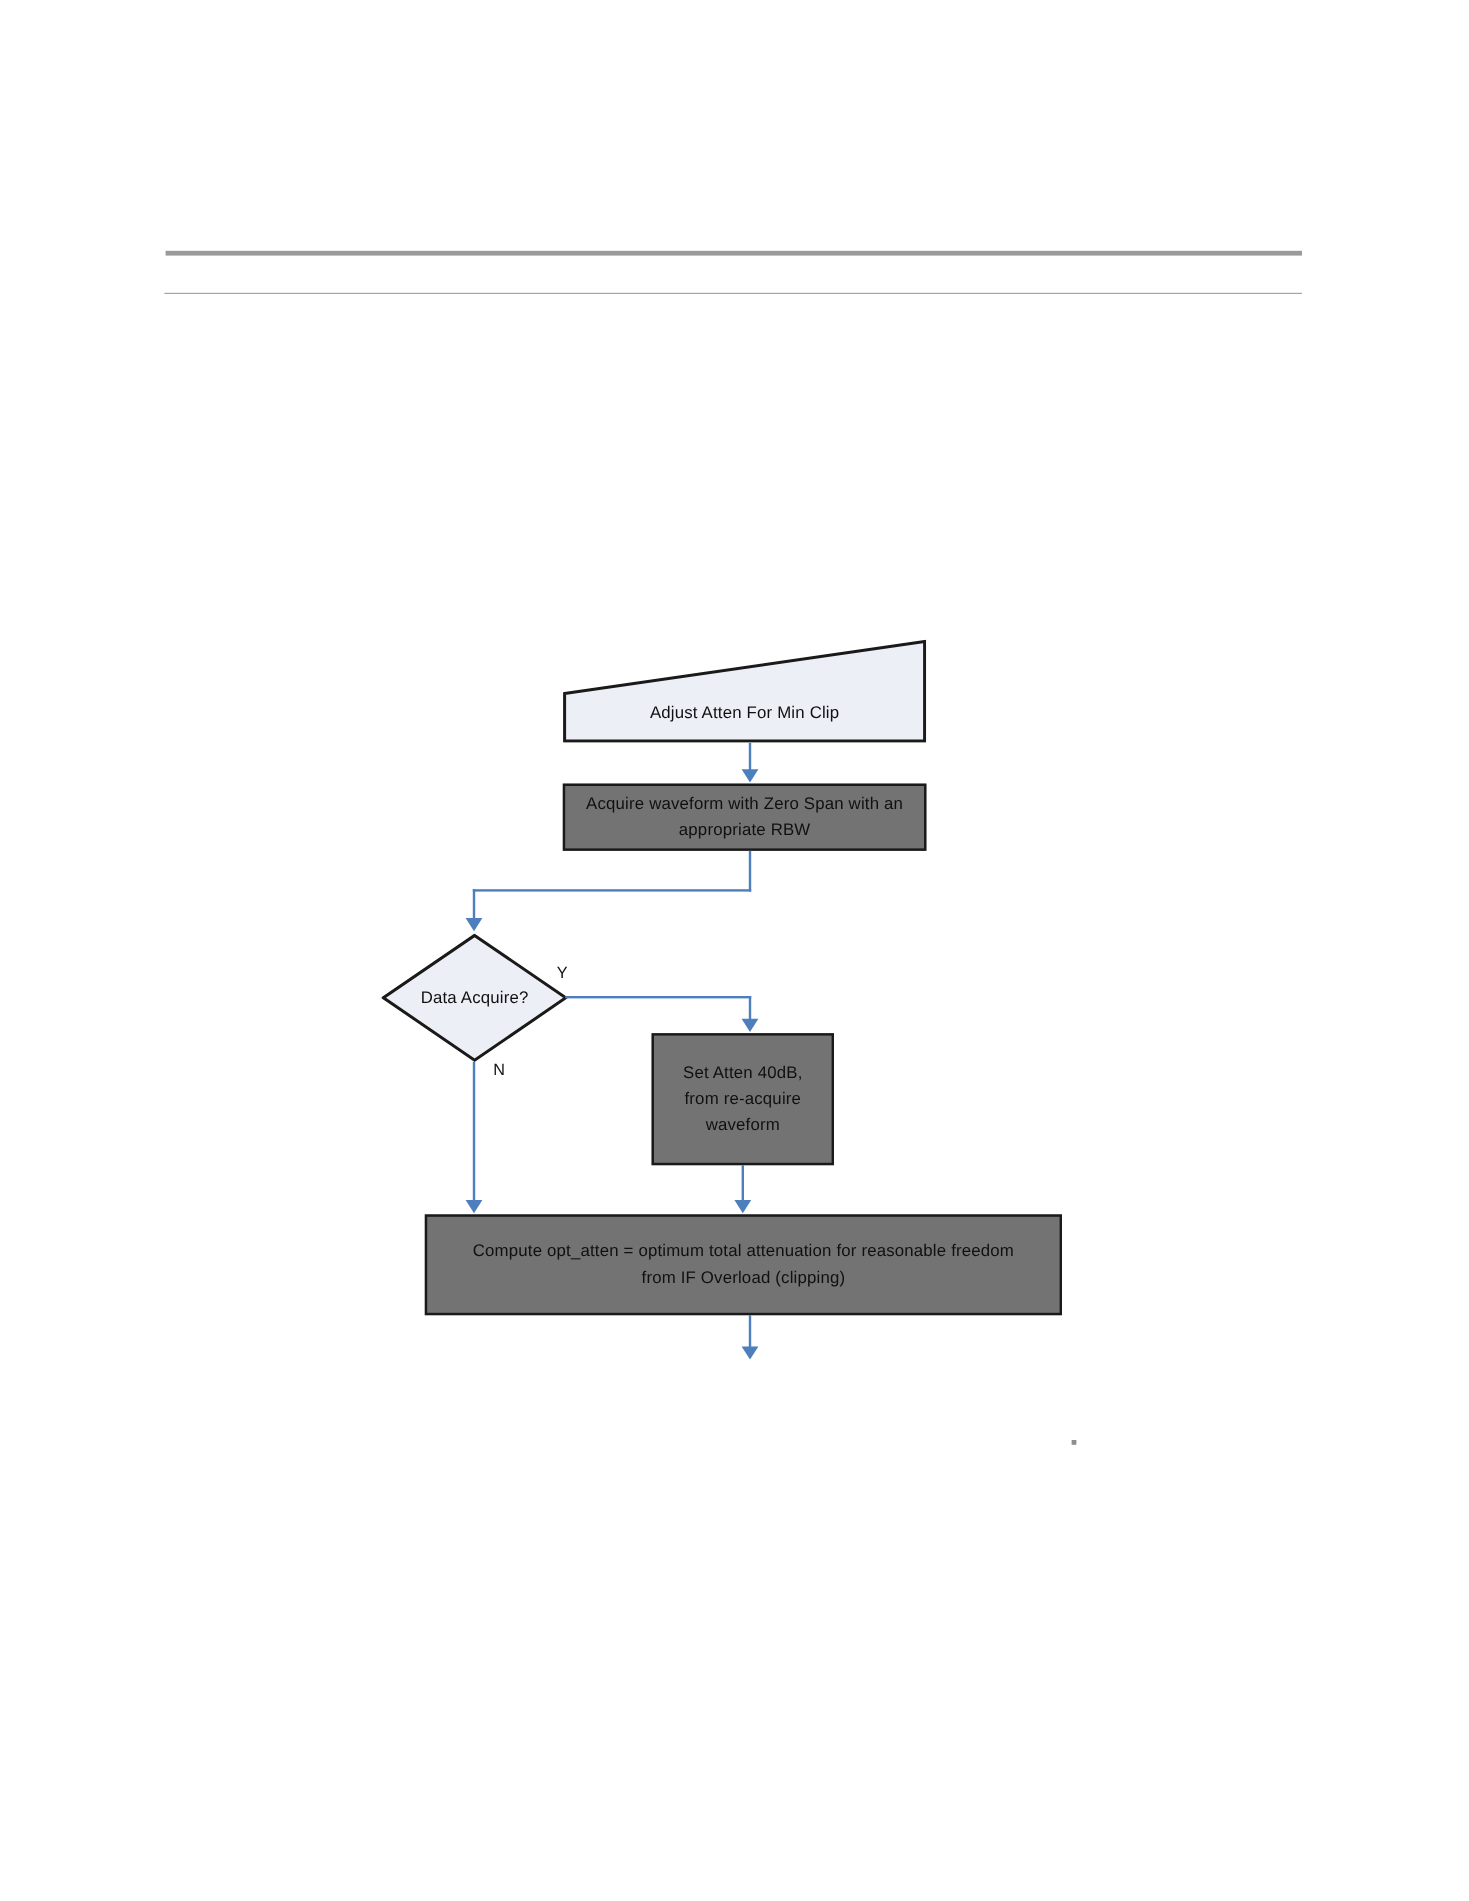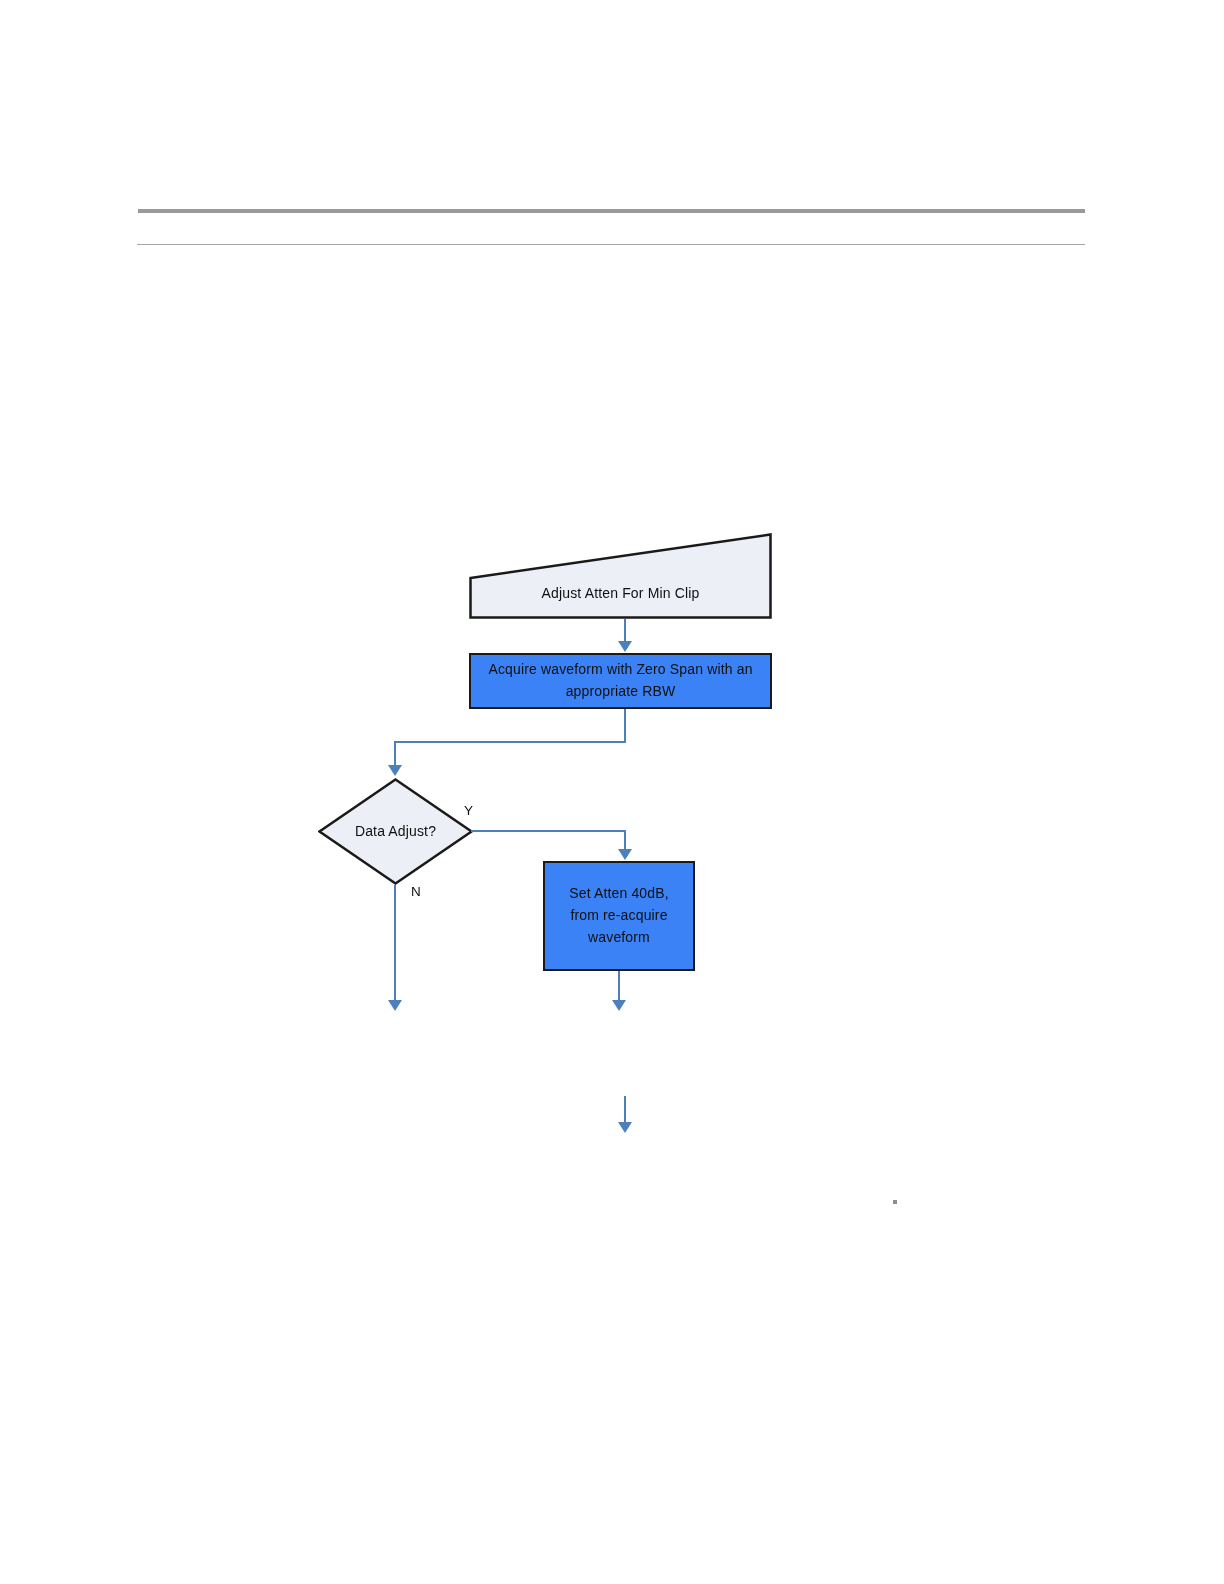--- a/index.html
+++ b/index.html
@@ -44,21 +44,21 @@
     top: 0;
     width: 1224px;
     height: 1412px;
     margin-left: 12px;
   }
 
   
   .node {
     position: absolute;
     box-sizing: border-box;
-    background: #3b82f6;
+    background: #737373;
     border: 2px solid #1a1a1a;
     display: flex;
     align-items: center;
     justify-content: center;
     text-align: center;
     color: #101010;
     font-size: 14px;
     line-height: 1.55;
     letter-spacing: 0.15px;
     padding: 4px 8px;
@@ -157,41 +157,44 @@
 
     <div class="conn conn-v" style="left:612px; top:709px; width:2px; height:34px;"></div>
     <div class="conn conn-h" style="left:382px; top:741px; width:232px; height:2px;"></div>
     <div class="conn conn-v" style="left:382px; top:741px; width:2px; height:26px;"></div>
     <div class="arrow-down" style="left:376px; top:765px;"></div>
 
     <div class="node node-decision" style="left:306px; top:778px; width:155px; height:107px;">
       <svg class="dia-svg" width="155" height="107" viewBox="0 0 155 107">
         <polygon points="77.5,1.5 153.5,53.5 77.5,105.5 1.5,53.5" fill="#eceff6" stroke="#1a1a1a" stroke-width="2.5"></polygon>
       </svg>
-      <div class="dia-label">Data Adjust?</div>
+      <div class="dia-label">Data Acquire?</div>
     </div>
 
     <div class="branch-label" style="left:452px; top:803px;">Y</div>
 
     <div class="conn conn-h" style="left:459px; top:830px; width:155px; height:2px;"></div>
     <div class="conn conn-v" style="left:612px; top:830px; width:2px; height:20px;"></div>
     <div class="arrow-down" style="left:606px; top:849px;"></div>
 
     <div class="branch-label" style="left:399px; top:884px;">N</div>
 
     <div class="conn conn-v" style="left:382px; top:885px; width:2px; height:117px;"></div>
     <div class="arrow-down" style="left:376px; top:1000px;"></div>
 
     <div class="node" style="left:531px; top:861px; width:152px; height:110px;">
       <span>Set Atten 40dB, from re-acquire waveform</span>
     </div>
 
     <div class="conn conn-v" style="left:606px; top:971px; width:2px; height:31px;"></div>
     <div class="arrow-down" style="left:600px; top:1000px;"></div>
 
+    <div class="node" style="left:342px; top:1012px; width:531px; height:84px;">
+      <span style="max-width:480px;">Compute opt_atten = optimum total attenuation for reasonable freedom from IF Overload (clipping)</span>
+    </div>
 
     <div class="conn conn-v" style="left:612px; top:1096px; width:2px; height:29px;"></div>
     <div class="arrow-down" style="left:606px; top:1122px;"></div>
 
 
     <div class="artifact-dot" style="left:881px; top:1200px;"></div>
 
   </div>
 </div>
 

